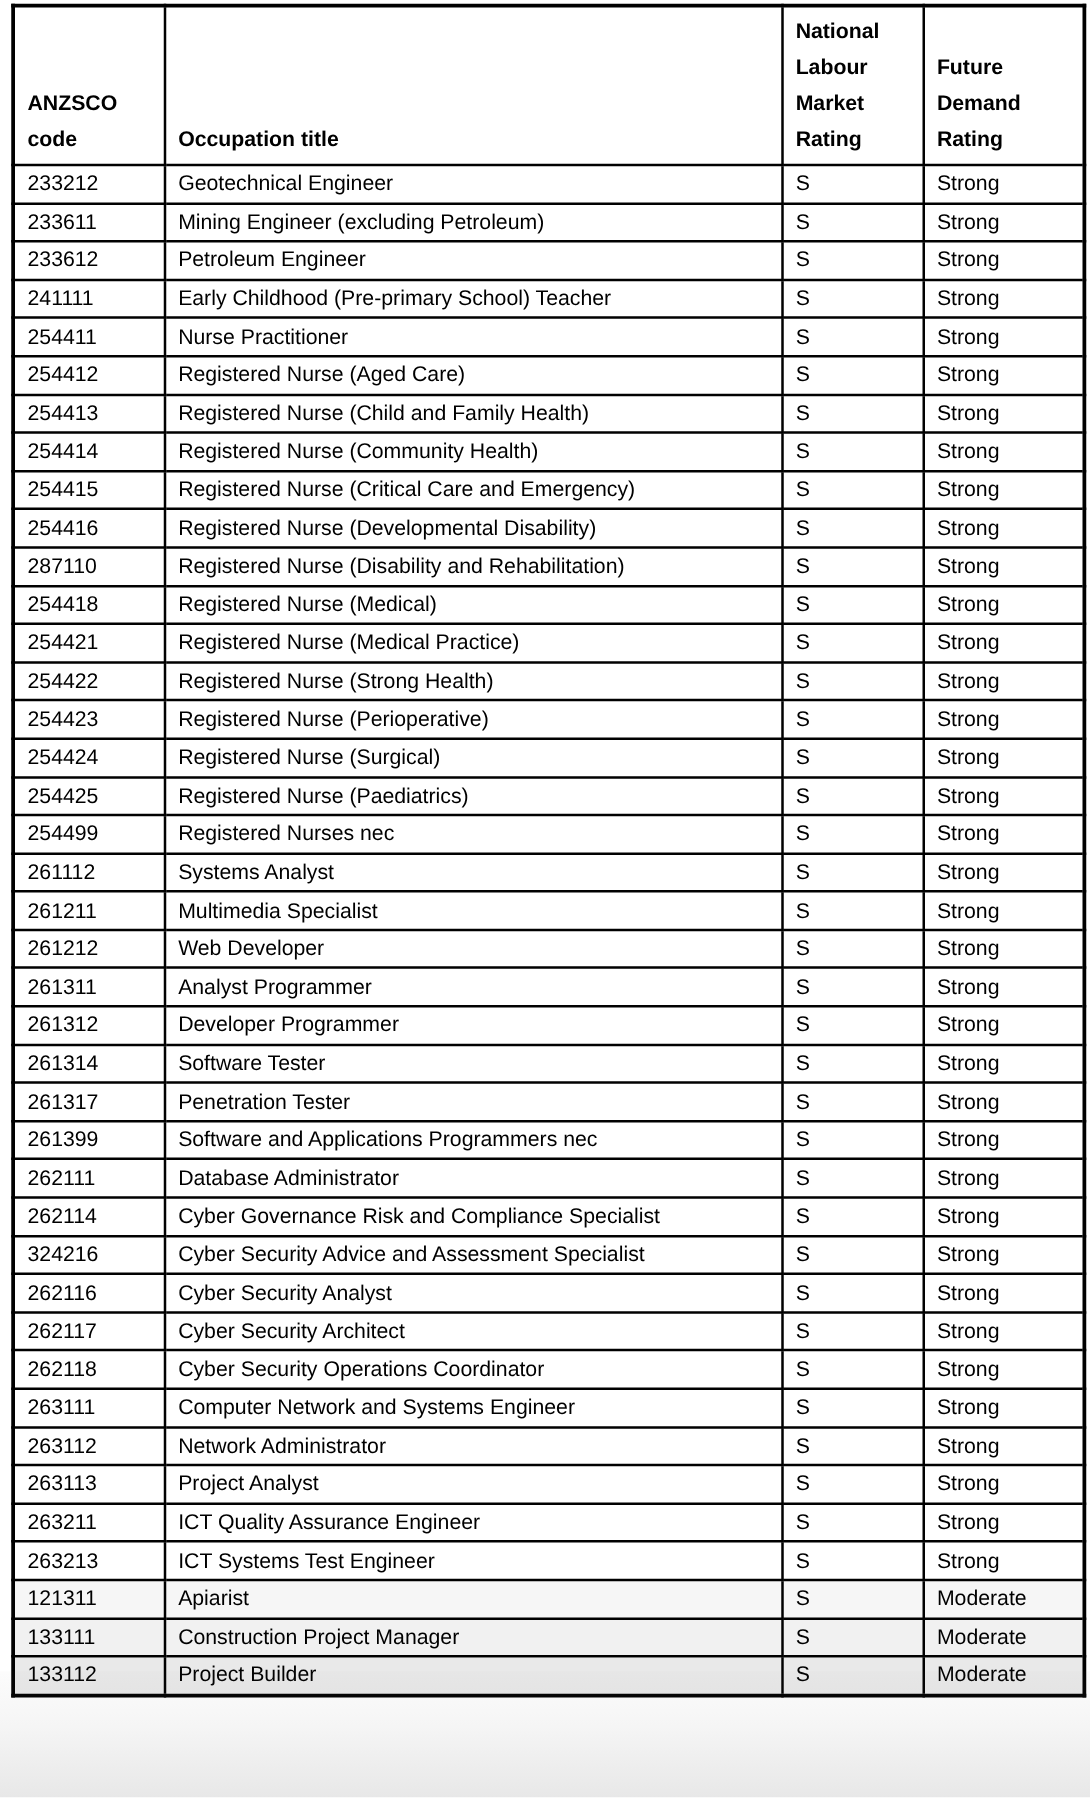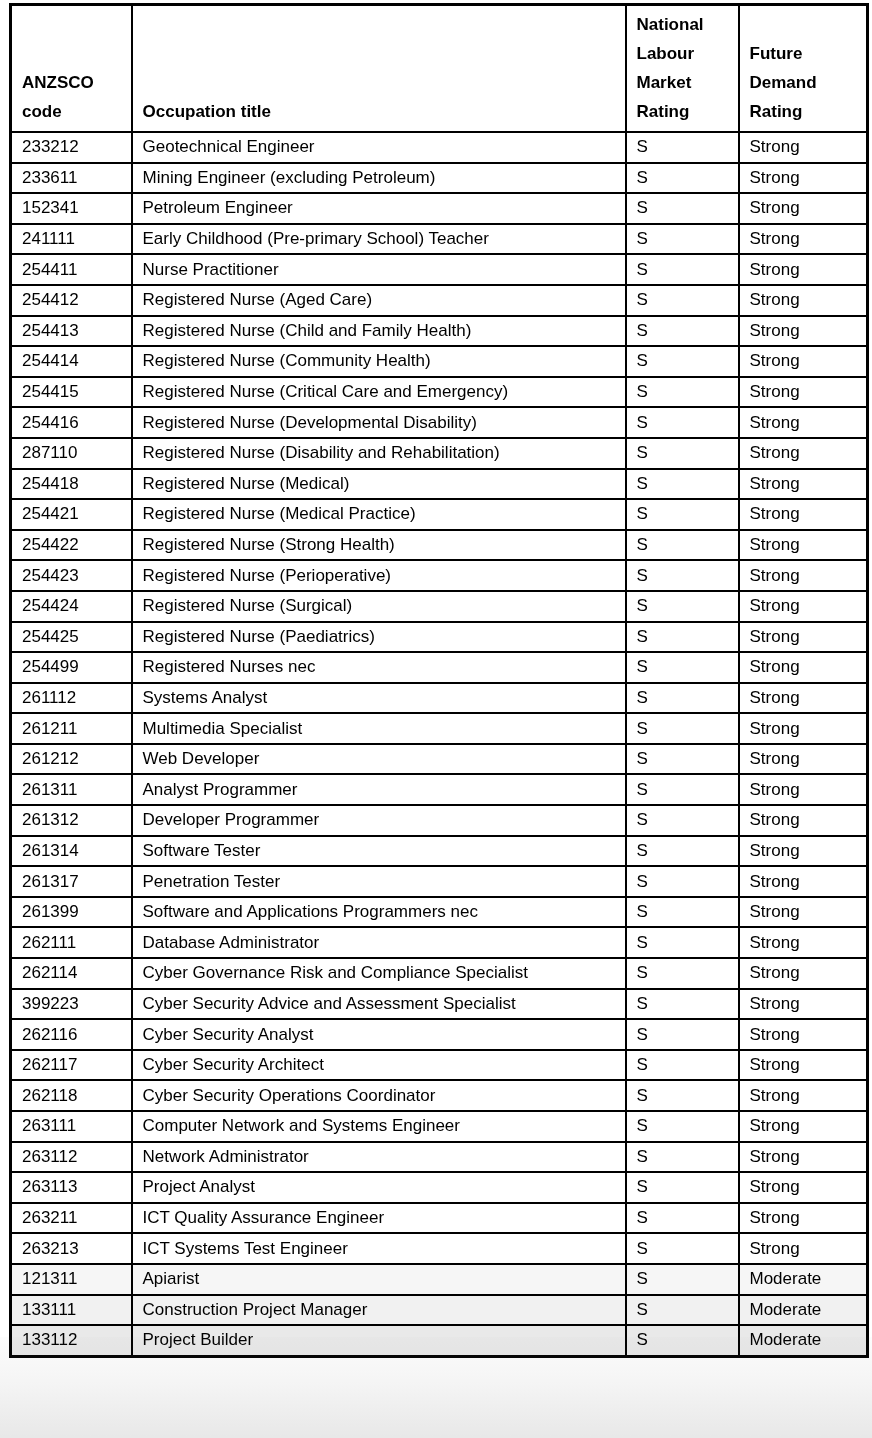--- a/index.html
+++ b/index.html
@@ -93,21 +93,21 @@
           <td class="cell-nlmr">S</td>
           <td class="cell-fdr">Strong</td>
         </tr>
         <tr>
           <td class="cell-code">233611</td>
           <td class="cell-title">Mining Engineer (excluding Petroleum)</td>
           <td class="cell-nlmr">S</td>
           <td class="cell-fdr">Strong</td>
         </tr>
         <tr>
-          <td class="cell-code">152341</td>
+          <td class="cell-code">233612</td>
           <td class="cell-title">Petroleum Engineer</td>
           <td class="cell-nlmr">S</td>
           <td class="cell-fdr">Strong</td>
         </tr>
         <tr>
           <td class="cell-code">241111</td>
           <td class="cell-title">Early Childhood (Pre-primary School) Teacher</td>
           <td class="cell-nlmr">S</td>
           <td class="cell-fdr">Strong</td>
         </tr>
@@ -249,21 +249,21 @@
           <td class="cell-nlmr">S</td>
           <td class="cell-fdr">Strong</td>
         </tr>
         <tr>
           <td class="cell-code">262114</td>
           <td class="cell-title">Cyber Governance Risk and Compliance Specialist</td>
           <td class="cell-nlmr">S</td>
           <td class="cell-fdr">Strong</td>
         </tr>
         <tr>
-          <td class="cell-code">399223</td>
+          <td class="cell-code">324216</td>
           <td class="cell-title">Cyber Security Advice and Assessment Specialist</td>
           <td class="cell-nlmr">S</td>
           <td class="cell-fdr">Strong</td>
         </tr>
         <tr>
           <td class="cell-code">262116</td>
           <td class="cell-title">Cyber Security Analyst</td>
           <td class="cell-nlmr">S</td>
           <td class="cell-fdr">Strong</td>
         </tr>

